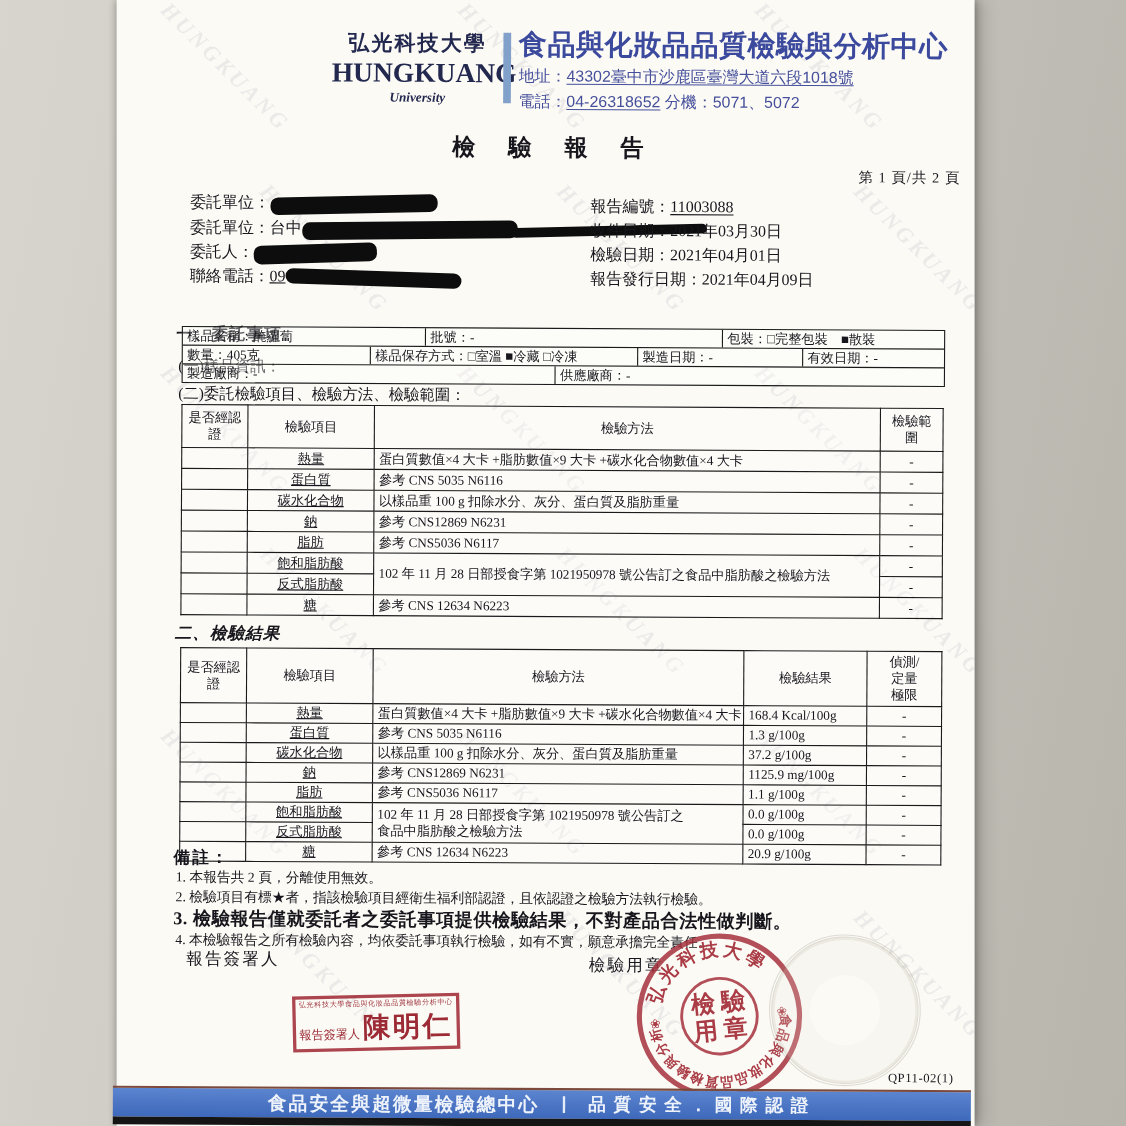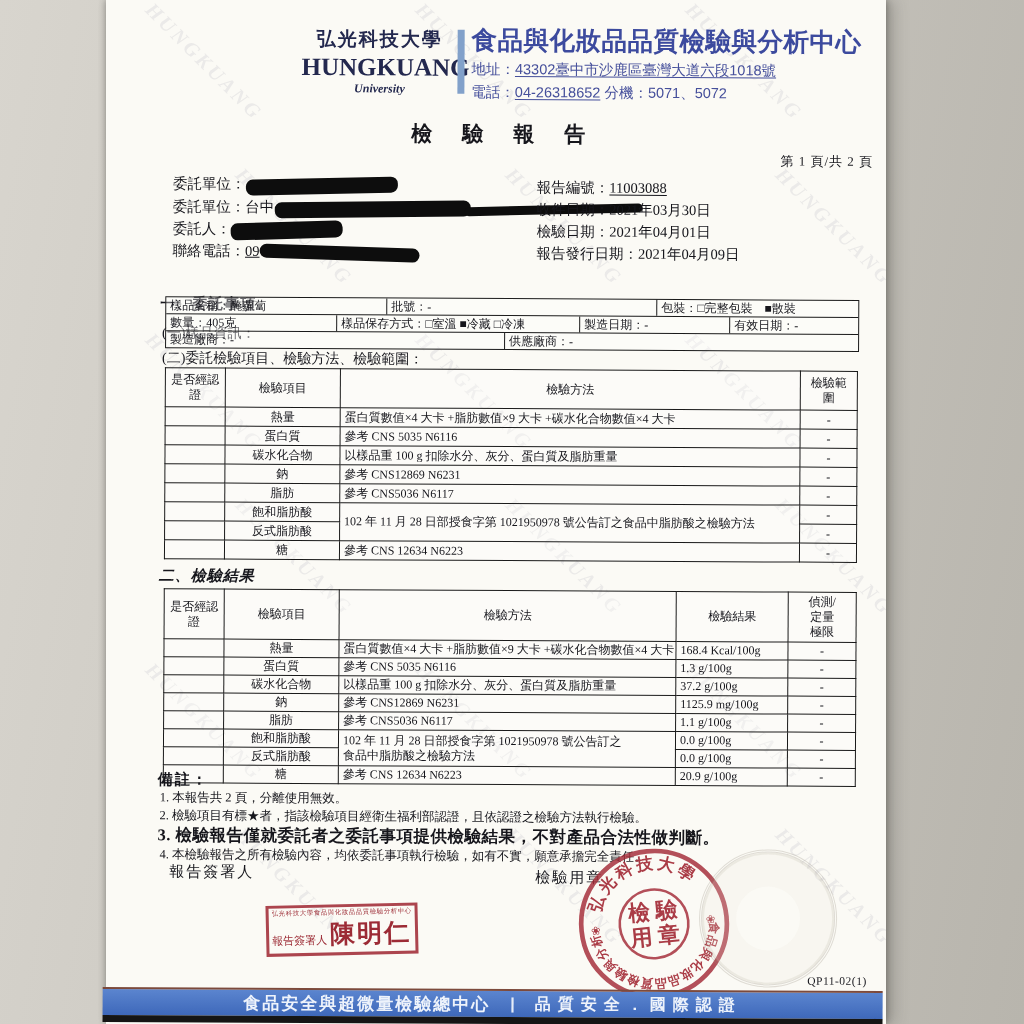--- a/index.html
+++ b/index.html
@@ -45,21 +45,21 @@
   .t1c{border-left:1px solid #1a1a1a;padding:0 4px;height:16px;font-size:12px;line-height:16px;
     white-space:nowrap;overflow:hidden;box-sizing:border-box;}
   .t1c:first-child{border-left:none;}
   .grow{flex:1;}
   
   table.rpt{border-collapse:collapse;table-layout:fixed;width:692px;background:rgba(255,255,255,.3);}
   table.rpt th,table.rpt td{border:1px solid #1a1a1a;font-weight:normal;font-size:12px;
     padding:0 4px;overflow:hidden;}
   table.rpt{border:1.5px solid #1a1a1a;}
   th.hd{text-align:center;font-size:13px;line-height:1.25;padding:2px 6px;}
-  td.item{text-align:center;font-size:12.5px;white-space:nowrap;}
+  td.item{text-align:center;font-size:12.5px;white-space:nowrap;text-decoration:underline;}
   td.method{font-size:12px;white-space:nowrap;}
   td.dash{text-align:center;}
   td.result{font-size:12.5px;white-space:nowrap;}
   .t2{left:59px;top:369px;}
   .t2 td{height:18px;}
   .t3{left:59px;top:590px;}
   .t3 td{height:15px;}
   .mline{line-height:15px;}
   
   .note{font-size:12.5px;white-space:nowrap;}

